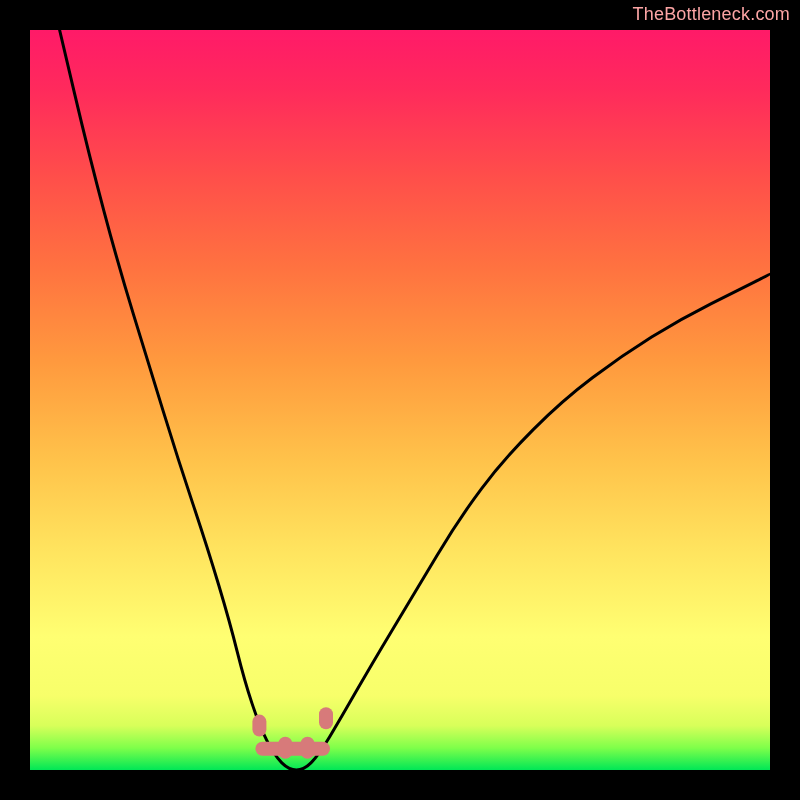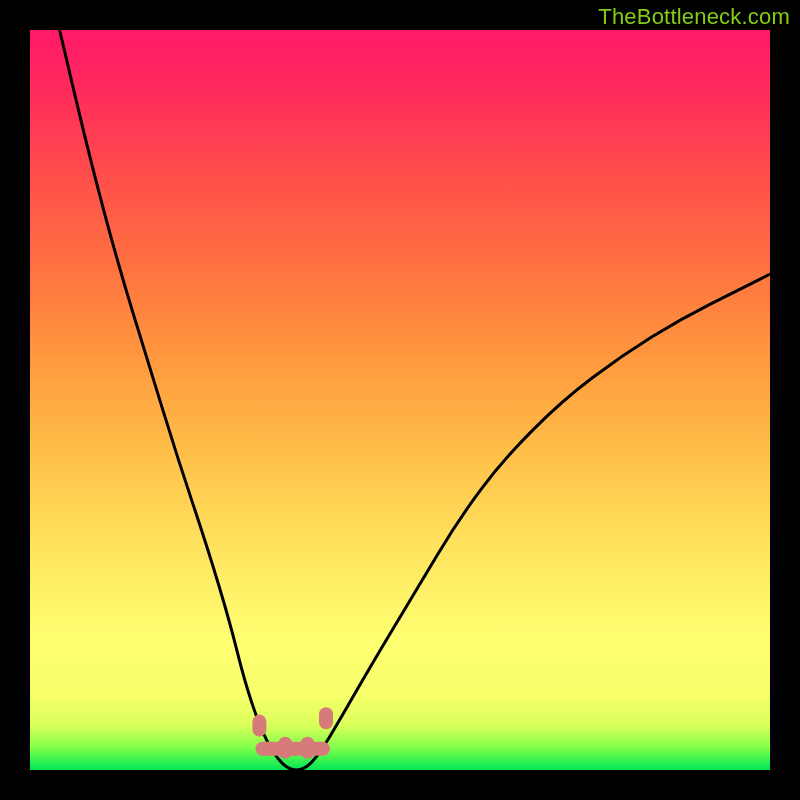--- a/index.html
+++ b/index.html
@@ -39,22 +39,22 @@
       #ff7240 68%,
       #ff4f4a 80%,
       #ff2a5c 92%,
       #ff1a68 100%
     );
   }
   .watermark {
     position: absolute;
     top: 4px;
     right: 10px;
-    color: #84cc16;
-    font-size: 22px;
+    color: #fca5a5;
+    font-size: 18px;
     font-weight: 500;
     letter-spacing: 0.2px;
     user-select: none;
   }
   svg.curve {
     position: absolute;
     left: 0;
     top: 0;
     width: 740px;
     height: 740px;

